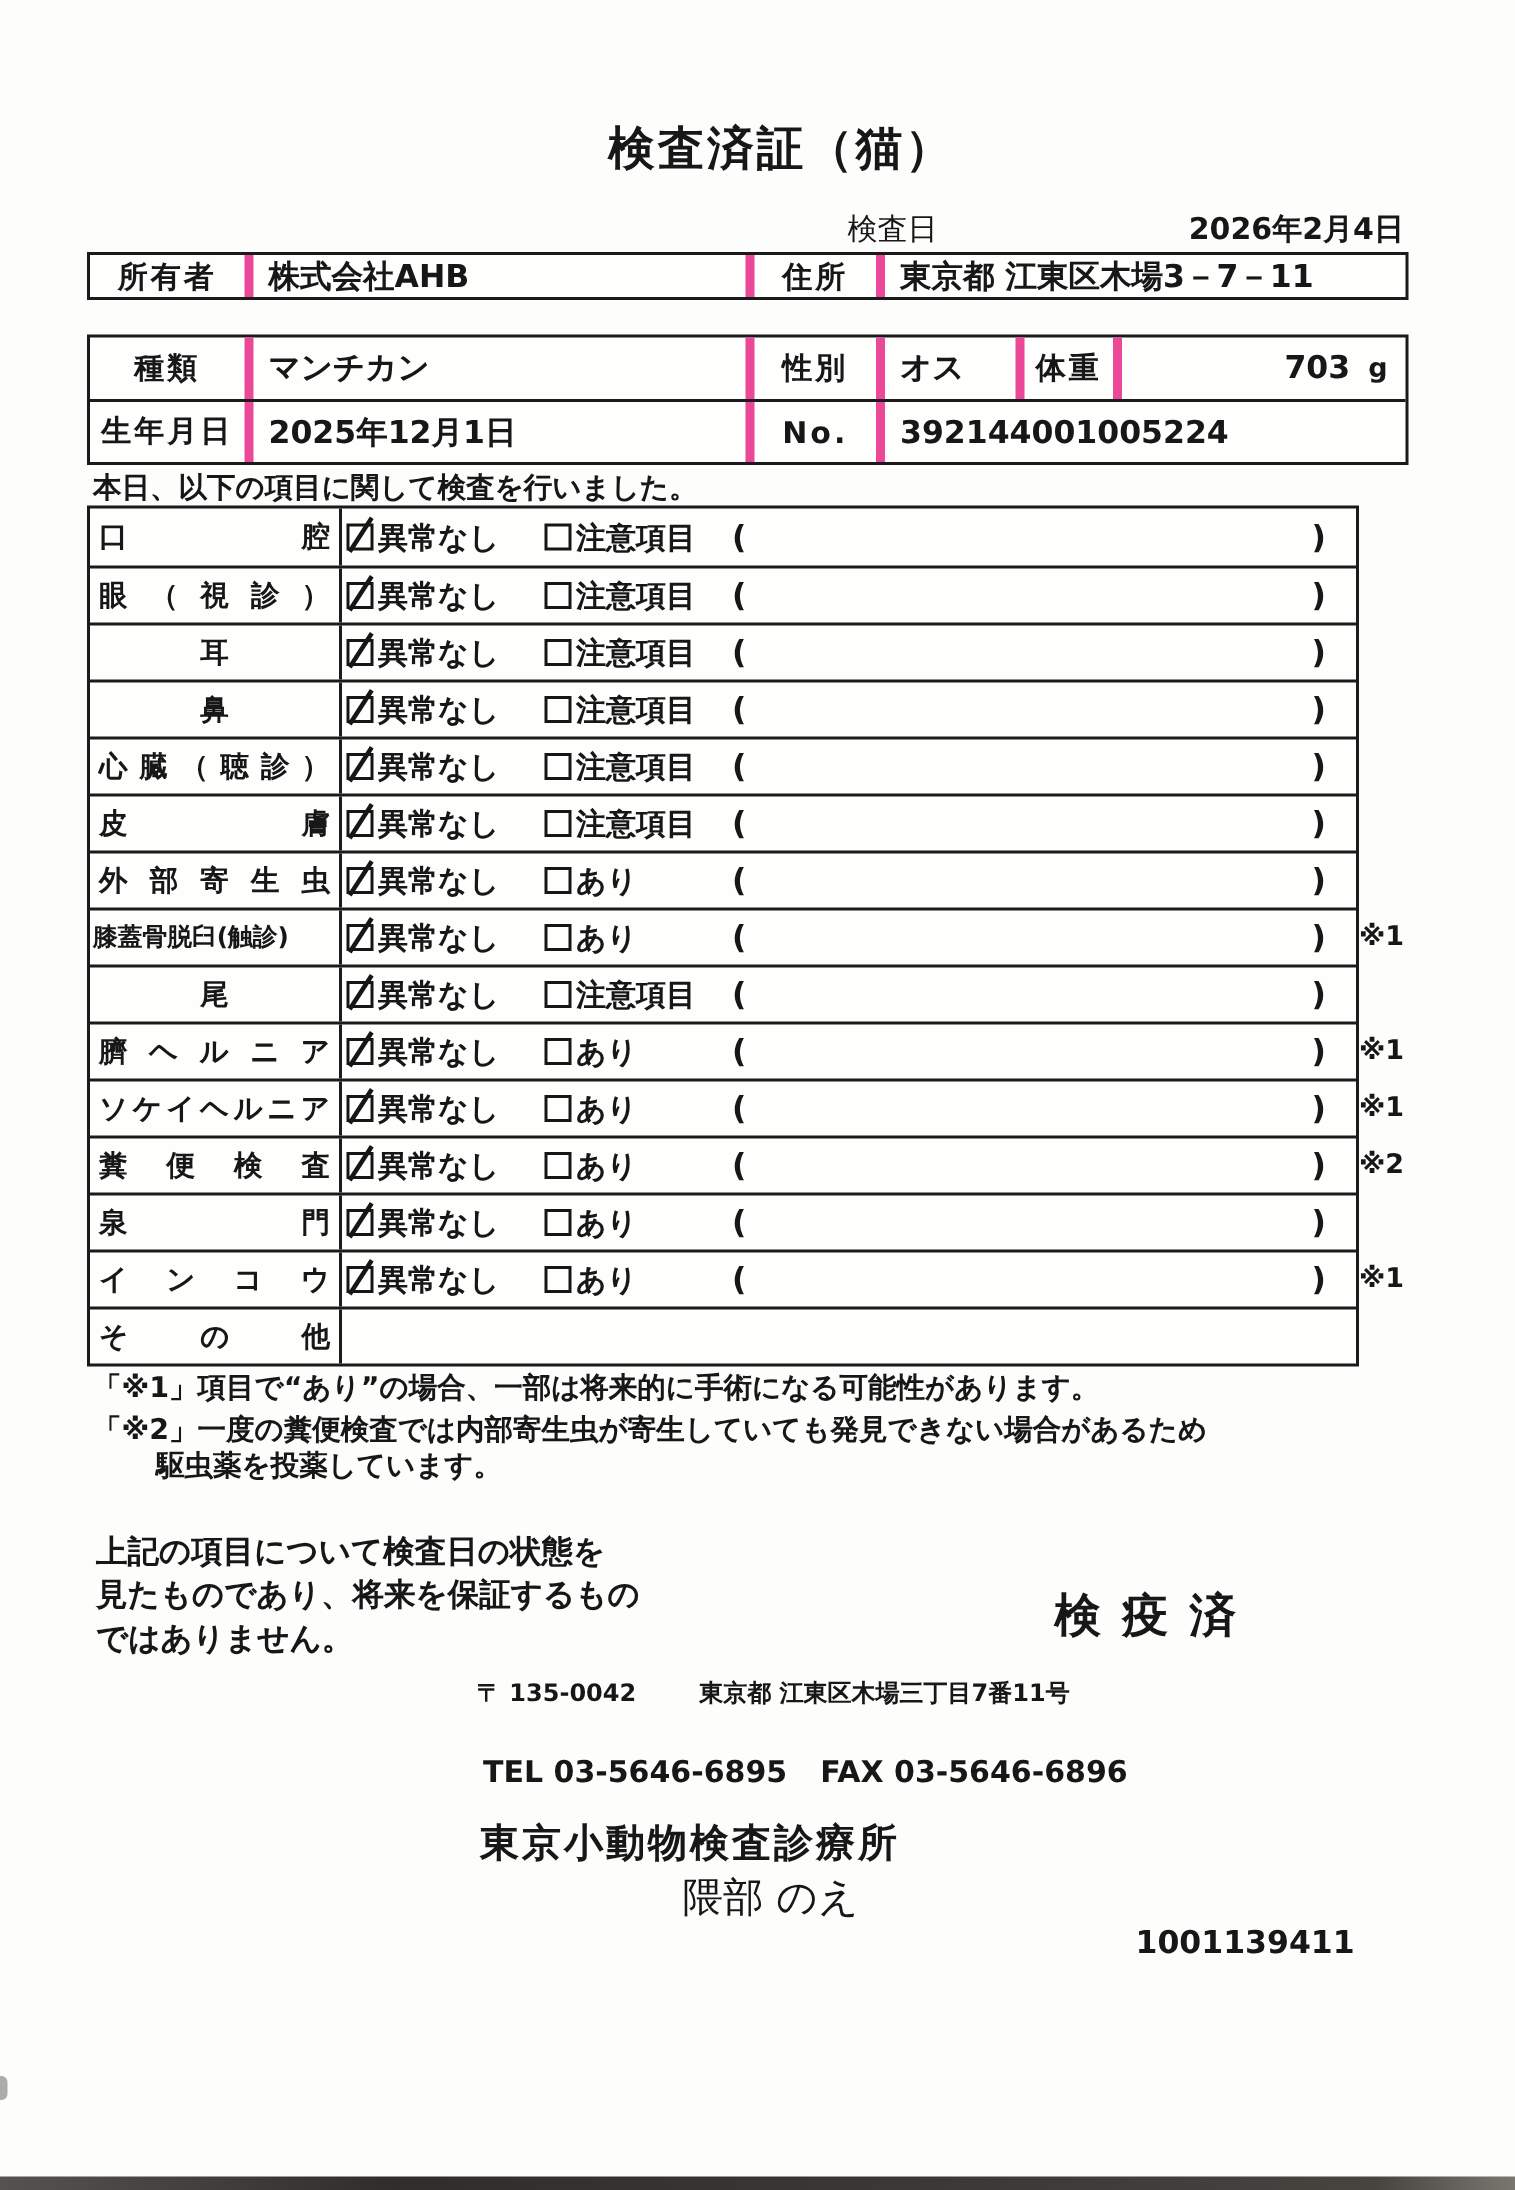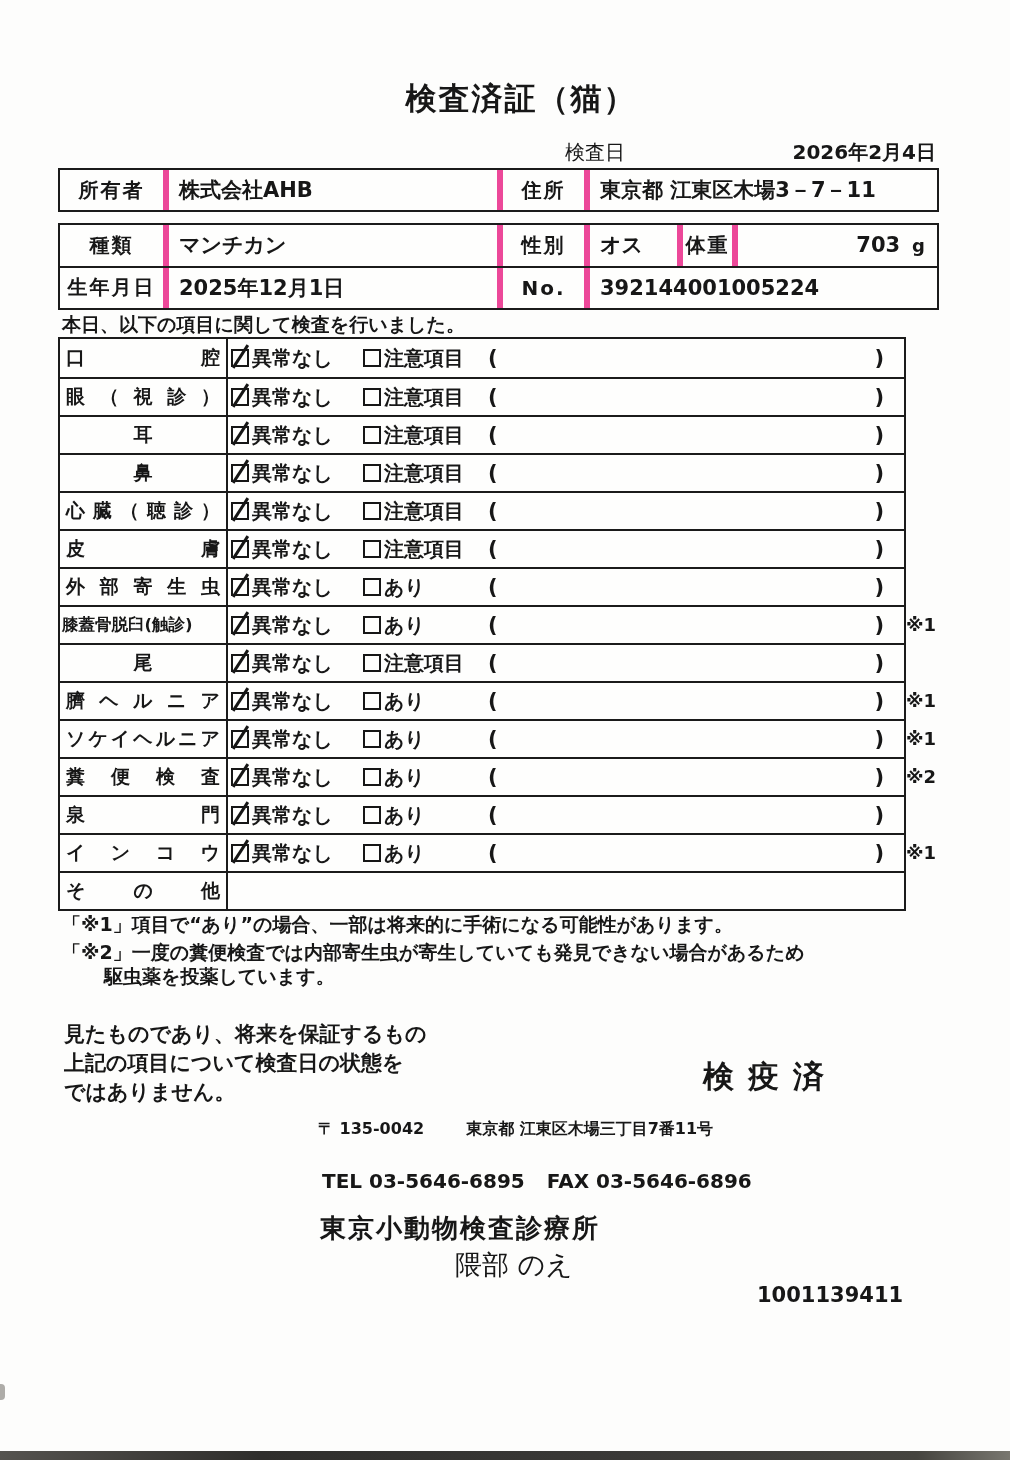--- a/index.html
+++ b/index.html
@@ -16,25 +16,25 @@
   .insp-label{top:139px; left:565px; font-size:20px; font-weight:400;}
   .insp-date{top:139px; left:790px; width:146px; text-align:right; font-size:20px; font-weight:600;}
   
   .htable{border:2px solid #1b1b1b; display:flex; flex-direction:column; box-sizing:border-box; background:#fefefd;}
   .hrow{display:flex; flex:1;}
   .hrow + .hrow{border-top:2px solid #1b1b1b;}
   .hcell{display:flex; align-items:center; box-sizing:border-box; font-size:20px; font-weight:600; overflow:hidden; white-space:nowrap;}
   .hcell.lab{justify-content:center; letter-spacing:2px;}
   .hcell.val{padding-left:10px; font-size:21px;}
   .hcell.bl{border-left:6px solid #ec4899;}
-  .owner-table{top:168px; left:58px; width:881px; height:44px;}
+  .owner-table{top:168px; left:58px; width:881px; height:32px;}
   .info-table{top:223px; left:58px; width:881px; height:87px;}
   .w-owner-lab{width:103px;} .w-owner-val{width:334px;}
   .w-addr-lab{width:87px;}  .w-addr-val{flex:1;}
-  .w-sex-val{width:93px;}   .w-weight-lab{width:55px;}
+  .w-sex-val{width:93px;}   .w-weight-lab{width:65px;}
   .weight-val{flex:1; justify-content:flex-end; padding-right:12px; font-size:21px;}
   .weight-unit{font-size:18px; margin-left:12px;}
   
   .intro{top:312px; left:62px; font-size:19px; font-weight:600;}
   
   .ctable{top:337px; left:58px; width:848px; border:2px solid #1b1b1b; box-sizing:border-box; background:#fefefd;}
   .crow{position:relative; display:flex; height:38px; box-sizing:border-box;}
   .crow + .crow{border-top:2px solid #1b1b1b;}
   .c-item{width:168px; border-right:2px solid #1b1b1b; box-sizing:border-box;
     display:flex; align-items:center; font-size:19px; font-weight:600; padding:0 6px;}
@@ -394,22 +394,22 @@
         </div>
         <div class="c-content"></div>
       </div>
     </div>
 
   <div class="abs fnote fn1">「※1」項目で“あり”の場合、一部は将来的に手術になる可能性があります。</div>
   <div class="abs fnote fn2">「※2」一度の糞便検査では内部寄生虫が寄生していても発見できない場合があるため</div>
   <div class="abs fnote fn3">駆虫薬を投薬しています。</div>
 
   <div class="abs disclaimer">
+    <div>上記の項目について検査日の状態を</div>
     <div>見たものであり、将来を保証するもの</div>
-    <div>上記の項目について検査日の状態を</div>
     <div>ではありません。</div>
   </div>
 
   <div class="abs stamp">検疫済</div>
 
   <div class="abs postal-line">
     <span>〒 135-0042</span>
     <span>東京都 江東区木場三丁目7番11号</span>
   </div>
 

